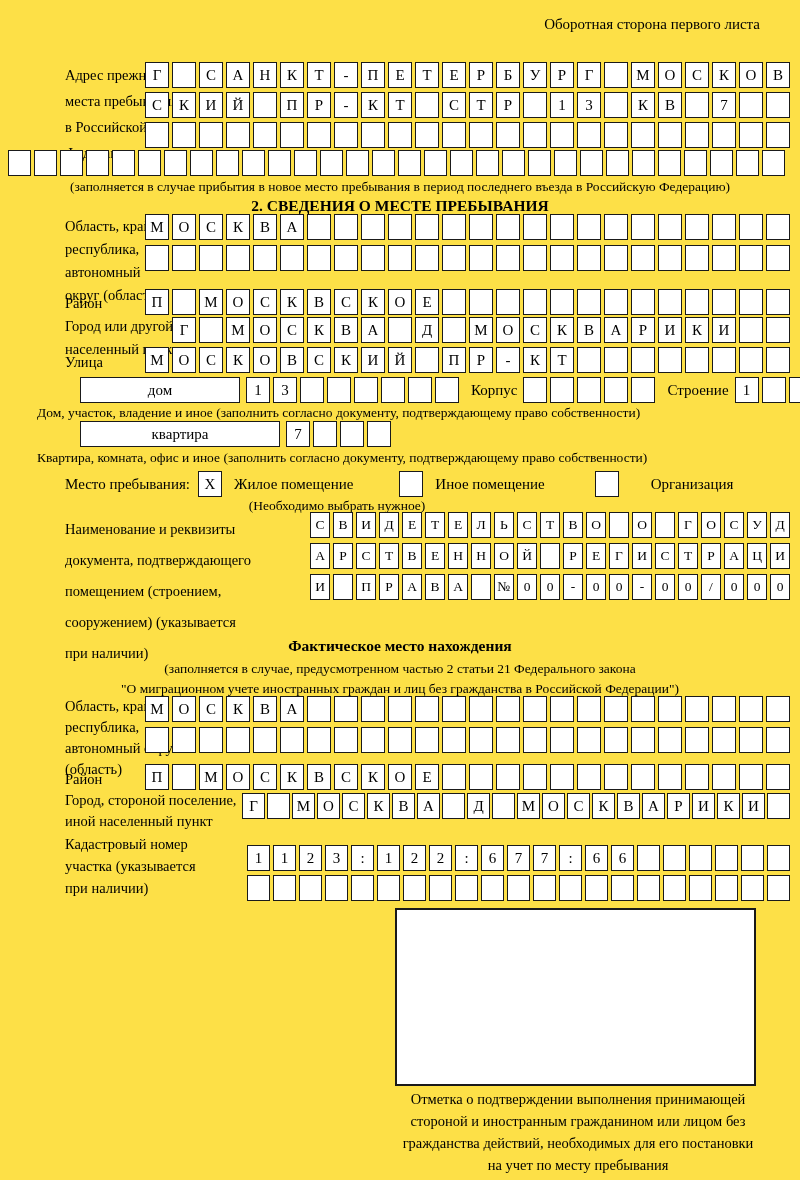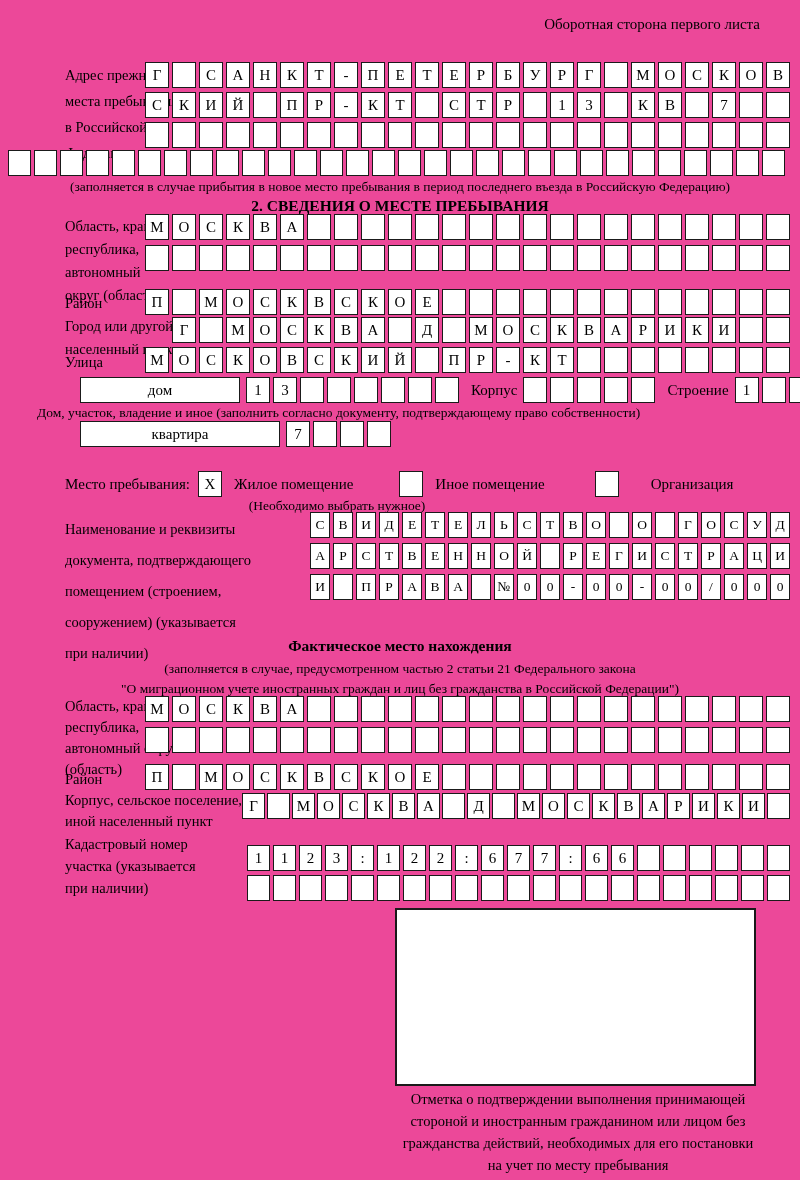--- a/index.html
+++ b/index.html
@@ -1,16 +1,16 @@
 <!DOCTYPE html>
 <html><head>
 <meta charset="utf-8">
 <style>
   html,body{margin:0;padding:0;background:#fff;}
-  .page{position:relative;width:800px;height:1180px;background:#ec4899;color:#000;
+  .page{position:relative;width:800px;height:1180px;background:#fde047;color:#000;
         font-family:"Liberation Serif",serif;overflow:hidden;}
   .corner{position:absolute;top:16px;right:40px;font-size:15px;}
   .lbl{position:absolute;font-size:14.5px;line-height:23px;}
   .title{position:absolute;left:0;width:800px;text-align:center;font-weight:bold;font-size:15.5px;}
   .cap{position:absolute;font-size:13.5px;}
   .center{left:0;width:800px;text-align:center;}
   .cells{display:flex;gap:3px;}
   .row-abs{position:absolute;}
   .r{right:10px;}
   .cell{box-sizing:border-box;flex:0 0 auto;width:24px;height:26px;border:1.6px solid #1a1a1a;
@@ -332,20 +332,21 @@
 
   <div class="hrow" style="left:35px;top:421px">
     <div class="widebox" style="width:200px">квартира</div>
     <div class="cells" style="margin-left:6px">
         <span class="cell">7</span>
         <span class="cell"></span>
         <span class="cell"></span>
         <span class="cell"></span>
       </div>
   </div>
+  <div class="cap" style="left:37px;top:450px">Квартира, комната, офис и иное (заполнить согласно документу, подтверждающему право собственности)</div>
 
   <div class="stay" style="left:65px;top:471px">
     <div>Место пребывания:</div>
     <div class="cells" style="margin-left:8px">
         <span class="cell">X</span>
       </div>
     <div style="margin-left:12px">Жилое помещение</div>
     <div class="cells" style="margin-left:46px">
         <span class="cell"></span>
       </div>
@@ -519,21 +520,21 @@
       <span class="cell"></span>
       <span class="cell"></span>
       <span class="cell"></span>
       <span class="cell"></span>
       <span class="cell"></span>
       <span class="cell"></span>
       <span class="cell"></span>
     </div>
 
   <div class="lbl" style="left:65px;top:790px;width:190px;line-height:21px">
-    <div>Корпус, сельское поселение,</div>
+    <div>Город, стороной поселение,</div>
     <div>иной населенный пункт</div>
   </div>
   <div class="cells c23 g2 row-abs r" style="top:793px">
       <span class="cell">Г</span>
       <span class="cell"></span>
       <span class="cell">М</span>
       <span class="cell">О</span>
       <span class="cell">С</span>
       <span class="cell">К</span>
       <span class="cell">В</span>

